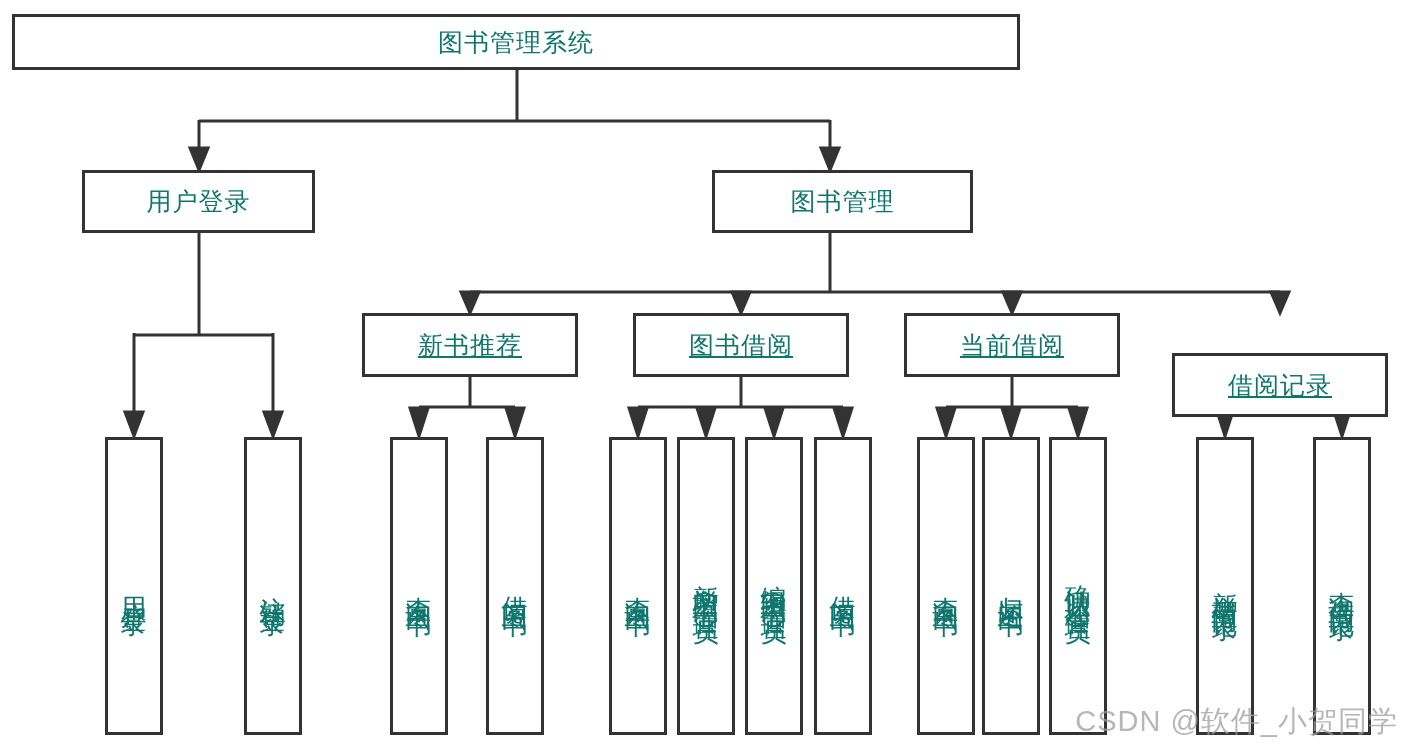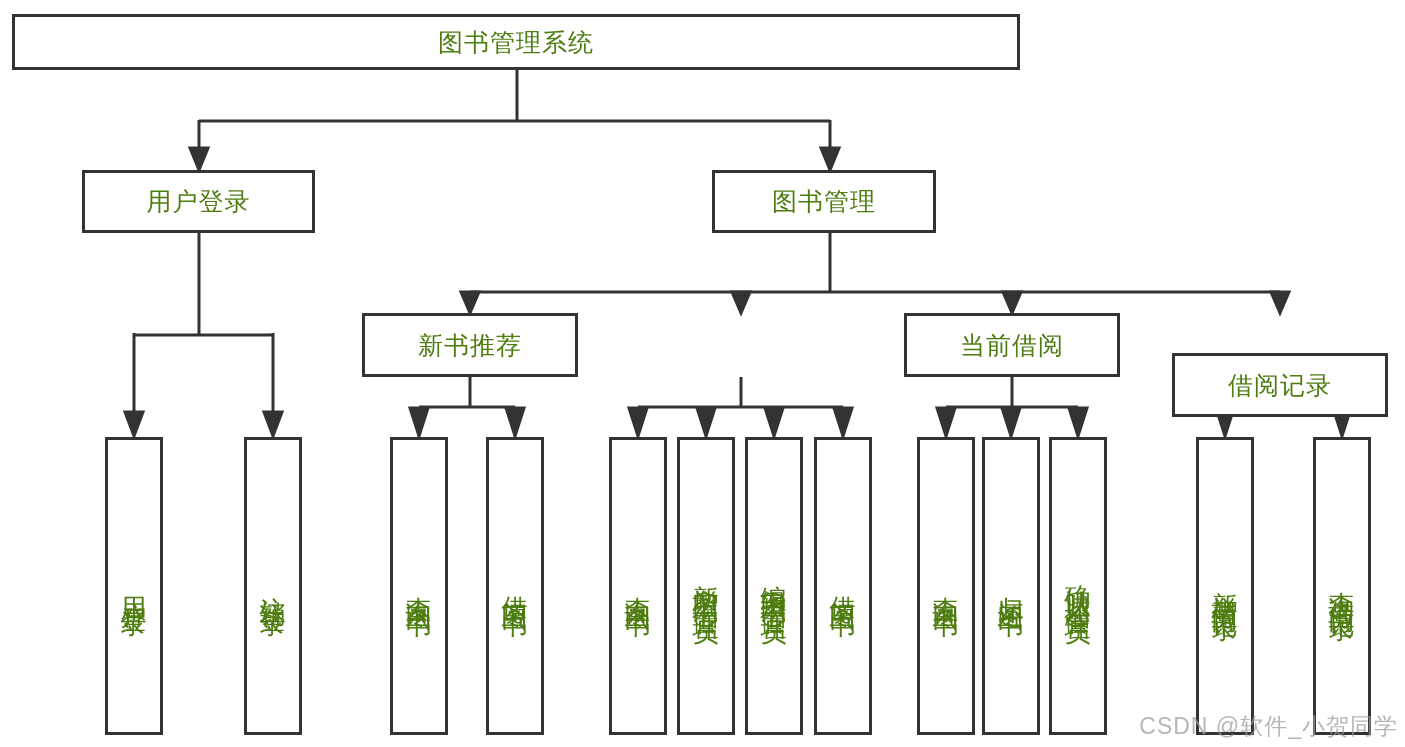--- a/index.html
+++ b/index.html
@@ -24,60 +24,60 @@
     pointer-events: none;
   }
   .box {
     position: absolute;
     box-sizing: border-box;
     border: 3px solid #333333;
     background: #ffffff;
     display: flex;
     align-items: center;
     justify-content: center;
-    color: #4d7c0f;
+    color: #0f766e;
   }
   .hbox {
     font-size: 25px;
     letter-spacing: 1px;
     white-space: nowrap;
   }
   .vbox .vtext {
     writing-mode: vertical-rl;
     text-orientation: mixed;
     font-size: 26px;
     letter-spacing: 5px;
     line-height: 1;
     white-space: nowrap;
   }
   
   .n-root   { left: 12px;  top: 14px;  width: 1008px; height: 56px; }
   
   .n-login  { left: 82px;  top: 170px; width: 233px;  height: 63px; }
-  .n-mgmt   { left: 712px; top: 170px; width: 224px;  height: 63px; }
-  
-  .lvl3     { top: 313px; width: 216px; height: 64px; }
+  .n-mgmt   { left: 712px; top: 170px; width: 261px;  height: 63px; }
+  
+  .lvl3     { top: 313px; width: 216px; height: 64px; text-decoration: underline; }
   .n-newrec { left: 362px;  }
   .n-borrow { left: 633px;  }
   .n-cur    { left: 904px; justify-content: center;  }
   .n-rec    { left: 1172px; margin-top: 40px; }
   
   .leaf     { top: 437px; width: 58px; height: 298px; }
   .lf-1a { left: 105px; }  .lf-1b { left: 244px; }
   .lf-2a { left: 390px; }  .lf-2b { left: 486px; }
   .lf-3a { left: 609px; }  .lf-3b { left: 677px; }
   .lf-3c { left: 745px; }  .lf-3d { left: 814px; }
   .lf-4a { left: 917px; }  .lf-4b { left: 982px; }
   .lf-4c { left: 1049px; }
   .lf-5a { left: 1196px; } .lf-5b { left: 1313px; }
   .watermark {
     position: absolute;
     right: 7px;
     bottom: 5px;
-    font-size: 23px;
+    font-size: 29px;
     color: rgba(158, 158, 158, 0.75);
     letter-spacing: 1px;
     z-index: 5;
     white-space: nowrap;
   }
 </style>
 </head>
 <body>
 
 <div class="canvas">
@@ -152,20 +152,23 @@
   <div class="box hbox n-login">
     <span>用户登录</span>
   </div>
   <div class="box hbox n-mgmt">
     <span>图书管理</span>
   </div>
 
   <div class="box hbox lvl3 n-newrec">
     <span>新书推荐</span>
   </div>
+  <div class="box hbox lvl3 n-borrow">
+    <span>图书借阅</span>
+  </div>
   <div class="box hbox lvl3 n-cur">
     <span>当前借阅</span>
   </div>
   <div class="box hbox lvl3 n-rec">
     <span>借阅记录</span>
   </div>
 
   <div class="box vbox leaf lf-1a">
     <span class="vtext">用户登录</span>
   </div>

